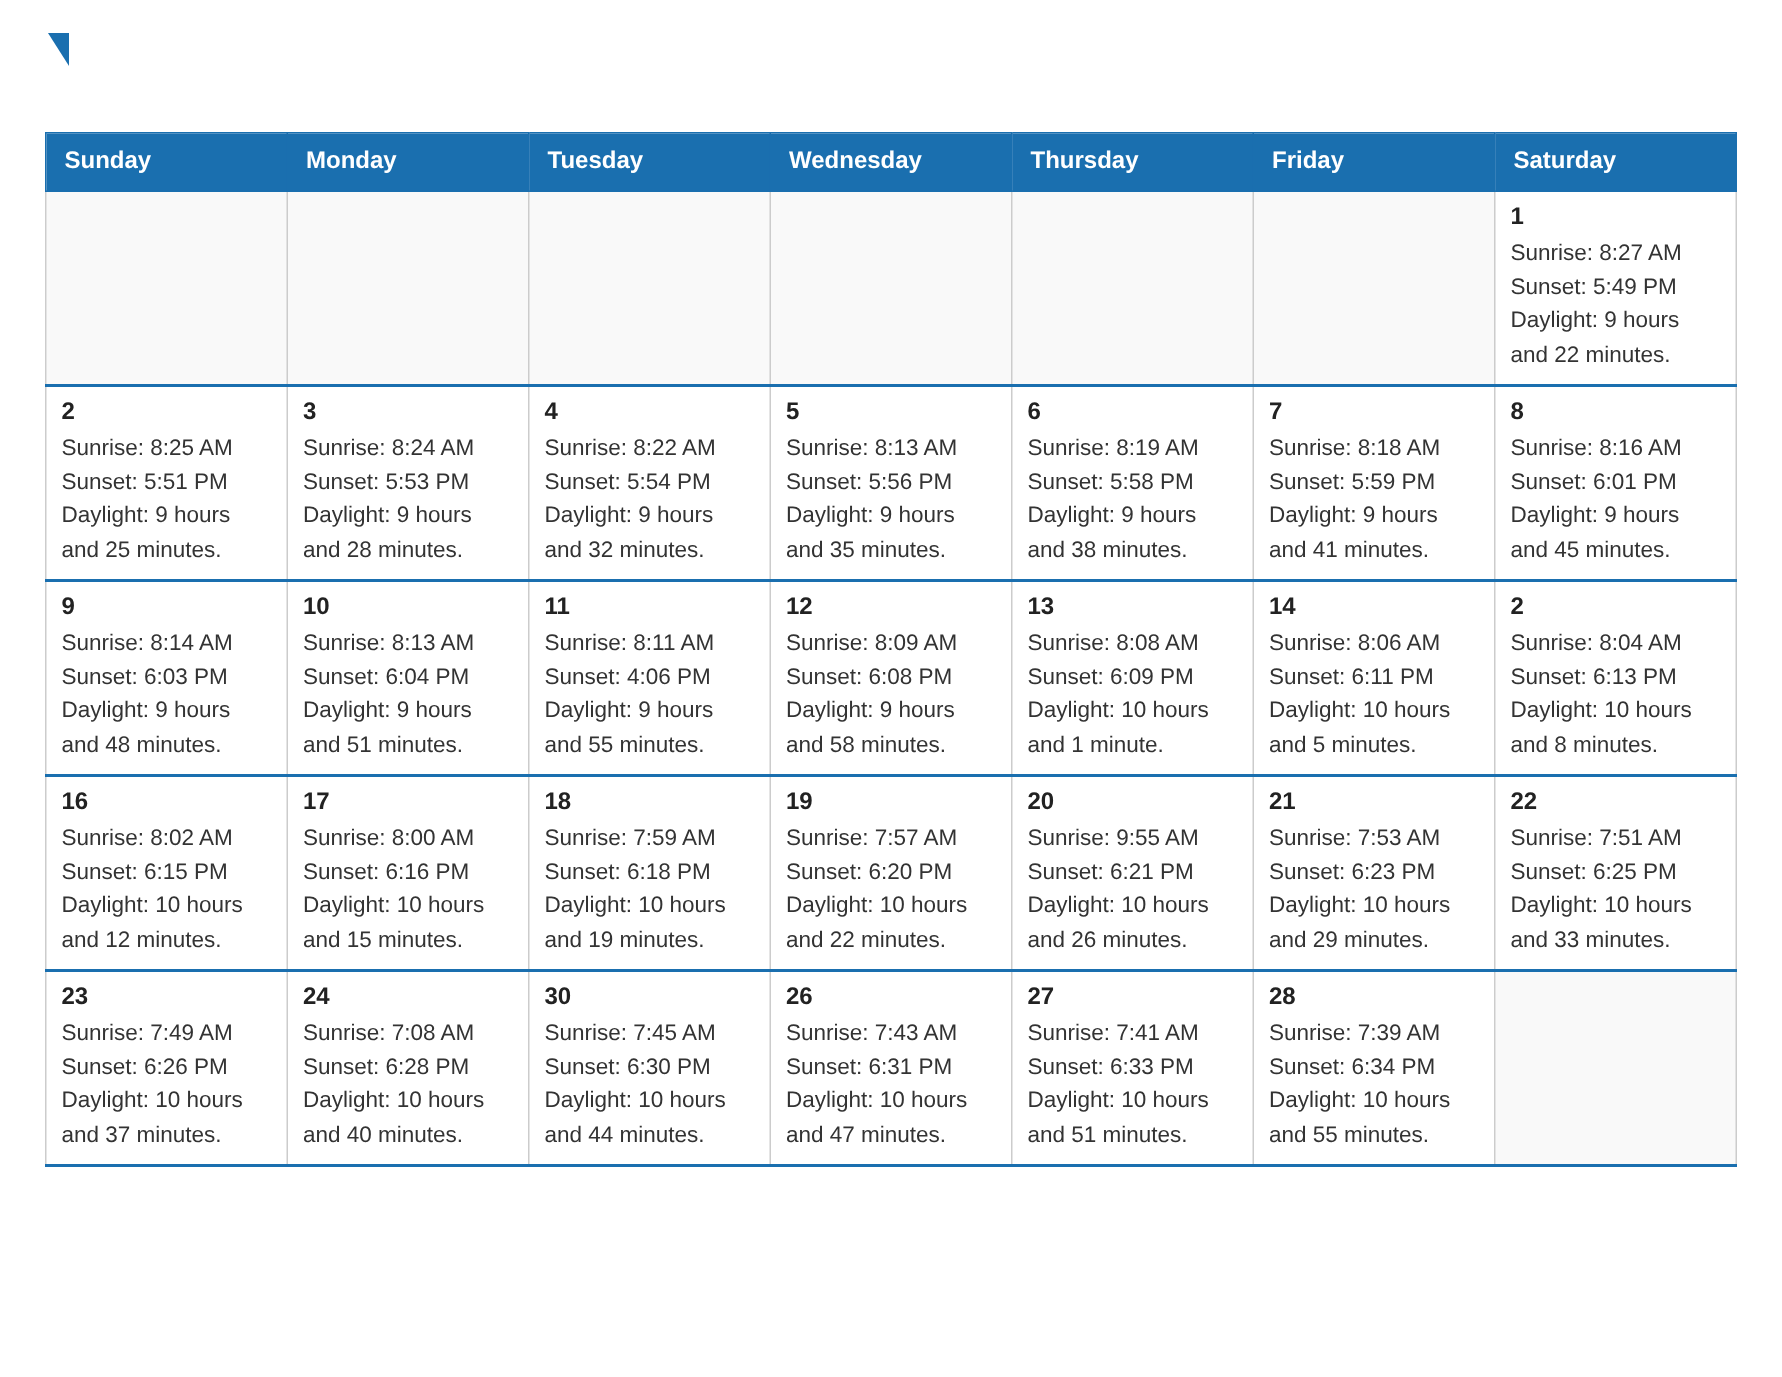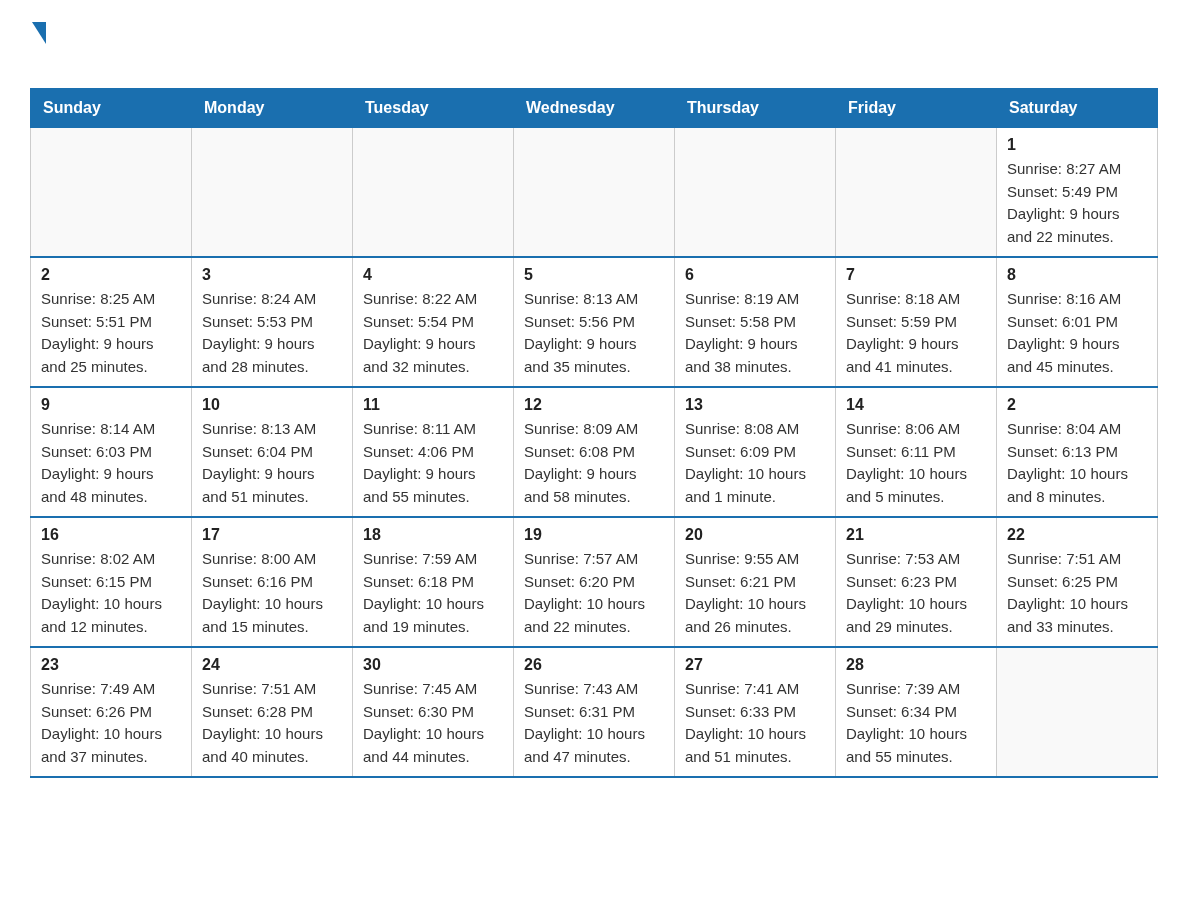--- a/index.html
+++ b/index.html
@@ -340,21 +340,21 @@
           <div class="cell-content">
             <span class="day-number">23</span>
             <div class="day-info">Sunrise: 7:49 AM
 Sunset: 6:26 PM
 Daylight: 10 hours and 37 minutes.</div>
           </div>
         </td>
         <td>
           <div class="cell-content">
             <span class="day-number">24</span>
-            <div class="day-info">Sunrise: 7:51 AM
+            <div class="day-info">Sunrise: 7:08 AM
 Sunset: 6:28 PM
 Daylight: 10 hours and 40 minutes.</div>
           </div>
         </td>
         <td>
           <div class="cell-content">
             <span class="day-number">30</span>
             <div class="day-info">Sunrise: 7:45 AM
 Sunset: 6:30 PM
 Daylight: 10 hours and 44 minutes.</div>

